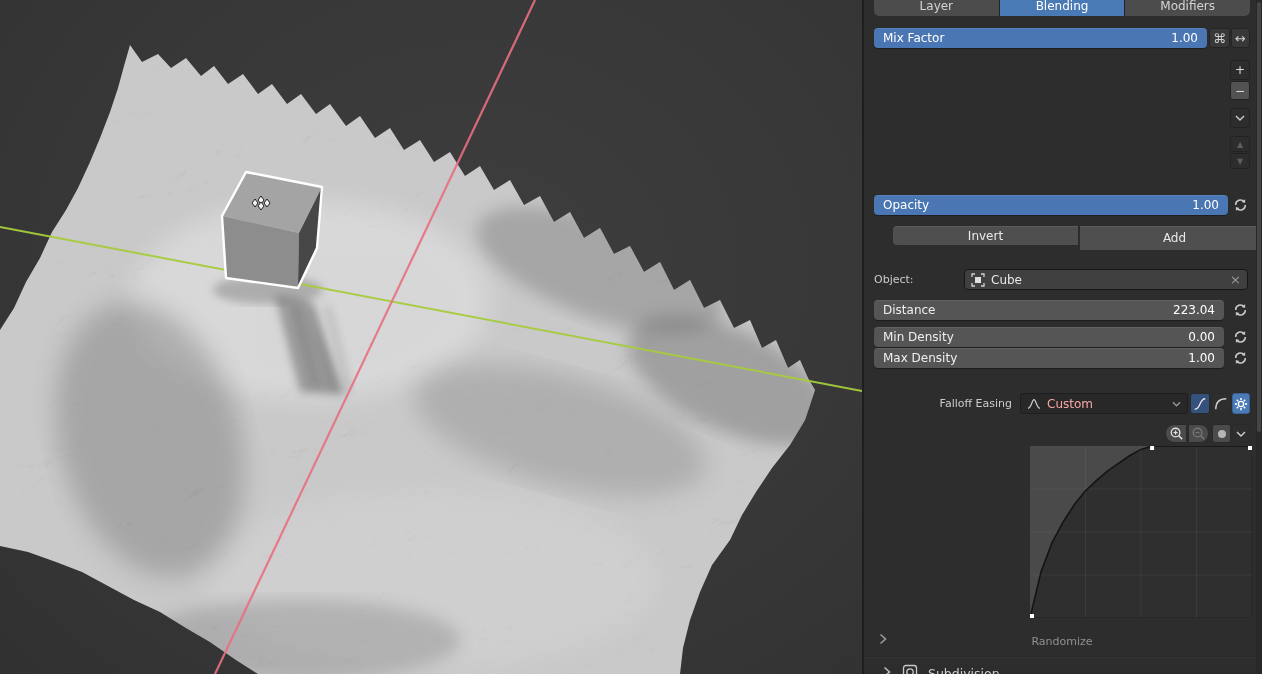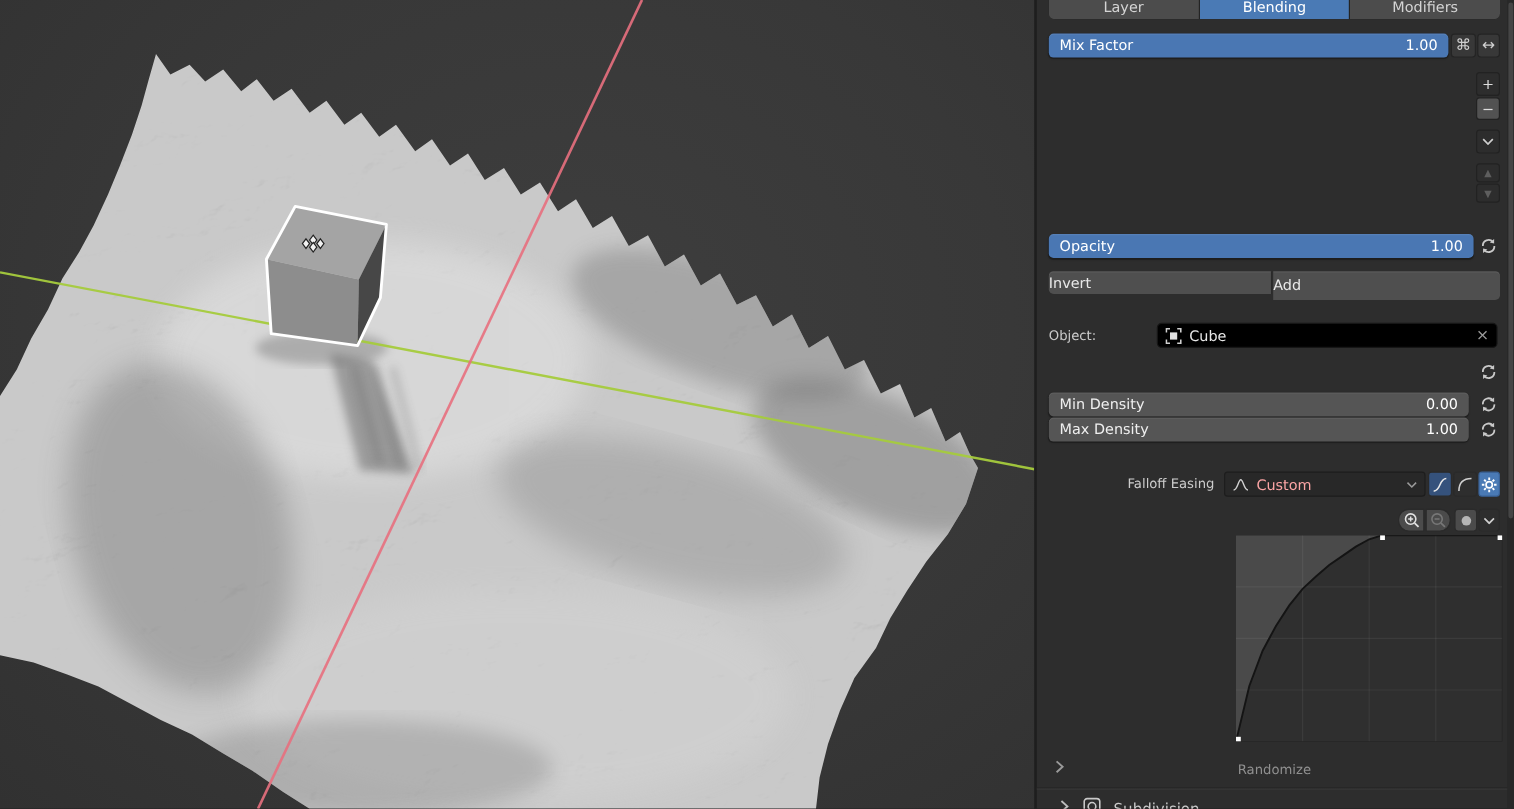--- a/index.html
+++ b/index.html
@@ -28,23 +28,23 @@
 
   .mini-btn { background:#383838; border:1px solid #242424; border-radius:3px; color:#cfcfcf; display:flex; align-items:center; justify-content:center; font-size:13px; }
 
   
   .listbox { background:#232326; border:1px solid #1c1c1c; border-radius:4px; overflow:hidden; }
   .listrow { height:24px; background:#3c3c3c; border-bottom:1px solid #1c1c1c; display:flex; align-items:center; gap:10px; padding:0 8px; font-size:12px; color:#e4e4e4; }
   .listrow .grow { flex:1; }
   .list-foot { position:absolute; left:0; right:0; bottom:0; height:16px; display:flex; align-items:center; }
   .colbtn { width:20px; display:flex; align-items:center; justify-content:center; border-radius:3px; border:1px solid #222; color:#ddd; font-size:12px; }
 
-  .pushbtn { background:#4f4f4f; color:#e9e9e9; font-size:12px; display:flex; align-items:center; justify-content:flex-start; box-shadow:inset 0 1px 0 rgba(255,255,255,.08); }
-
-  .field { background:#000000; border:1px solid #161616; border-radius:4px; display:flex; align-items:center; gap:6px; padding:0 6px; font-size:12px; color:#e8e8e8; }
+  .pushbtn { background:#4f4f4f; color:#e9e9e9; font-size:12px; display:flex; align-items:center; justify-content:center; box-shadow:inset 0 1px 0 rgba(255,255,255,.08);margin-left:19px; }
+
+  .field { background:#404040; border:1px solid #161616; border-radius:4px; display:flex; align-items:center; gap:6px; padding:0 6px; font-size:12px; color:#e8e8e8; }
 
   .label { font-size:11px; color:#cccccc; }
   .dim { color:#909090;text-align:right; }
 
   .dropdown { background:#282828; border:1px solid #1d1d1d; border-radius:3px; display:flex; align-items:center; gap:6px; padding:0 6px; font-size:12px; color:#fca5a5; }
 
   .tool-btn { border-radius:3px; display:flex; align-items:center; justify-content:center; background:#4b4b4b; border:1px solid #2a2a2a; }
   .tool-btn.dark { background:#2e2e2e; }
   .tool-btn.sel { background:#35527c; }
   .tool-btn.accent { background:#4a7ab5; border-color:#3a6296; }
@@ -179,20 +179,24 @@
     <span class="label abs" style="left:10px; top:273px;">Object:</span>
     <div class="field abs" style="left:100px; top:269px; width:284px; height:21px;">
       <svg class="ic" width="14" height="14" viewBox="0 0 14 14">
         <path d="M1,4 L1,1 L4,1 M10,1 L13,1 L13,4 M13,10 L13,13 L10,13 M4,13 L1,13 L1,10" fill="none" stroke="#cfcfcf" stroke-width="1.3"></path>
         <rect x="4" y="4" width="6" height="6" fill="#e0e0e0"></rect>
       </svg>
       <span class="grow" style="flex:1;">Cube</span>
       <span style="color:#9a9a9a; font-size:13px;">×</span>
     </div>
 
+    <div class="slider gray abs" style="left:10px; top:300px; width:350px;">
+      <span>Distance</span>
+      <span class="s-val">223.04</span>
+    </div>
     <div class="abs" style="left:368px; top:302px;">
       <svg class="ic" width="17" height="16" viewBox="0 0 16 16">
         <path d="M3.2,8 A4.8,4.8 0 0 1 11.6,4.6 M12.8,8 A4.8,4.8 0 0 1 4.4,11.4" fill="none" stroke="#c9c9c9" stroke-width="1.5"></path>
         <polygon points="12.6,2.2 12.6,6 9,5" fill="#c9c9c9"></polygon>
           <polygon points="3.4,13.8 3.4,10 7,11" fill="#c9c9c9"></polygon>
       </svg>
     </div>
 
     <div class="slider gray abs" style="left:10px; top:327px; width:350px;">
       <span>Min Density</span>

